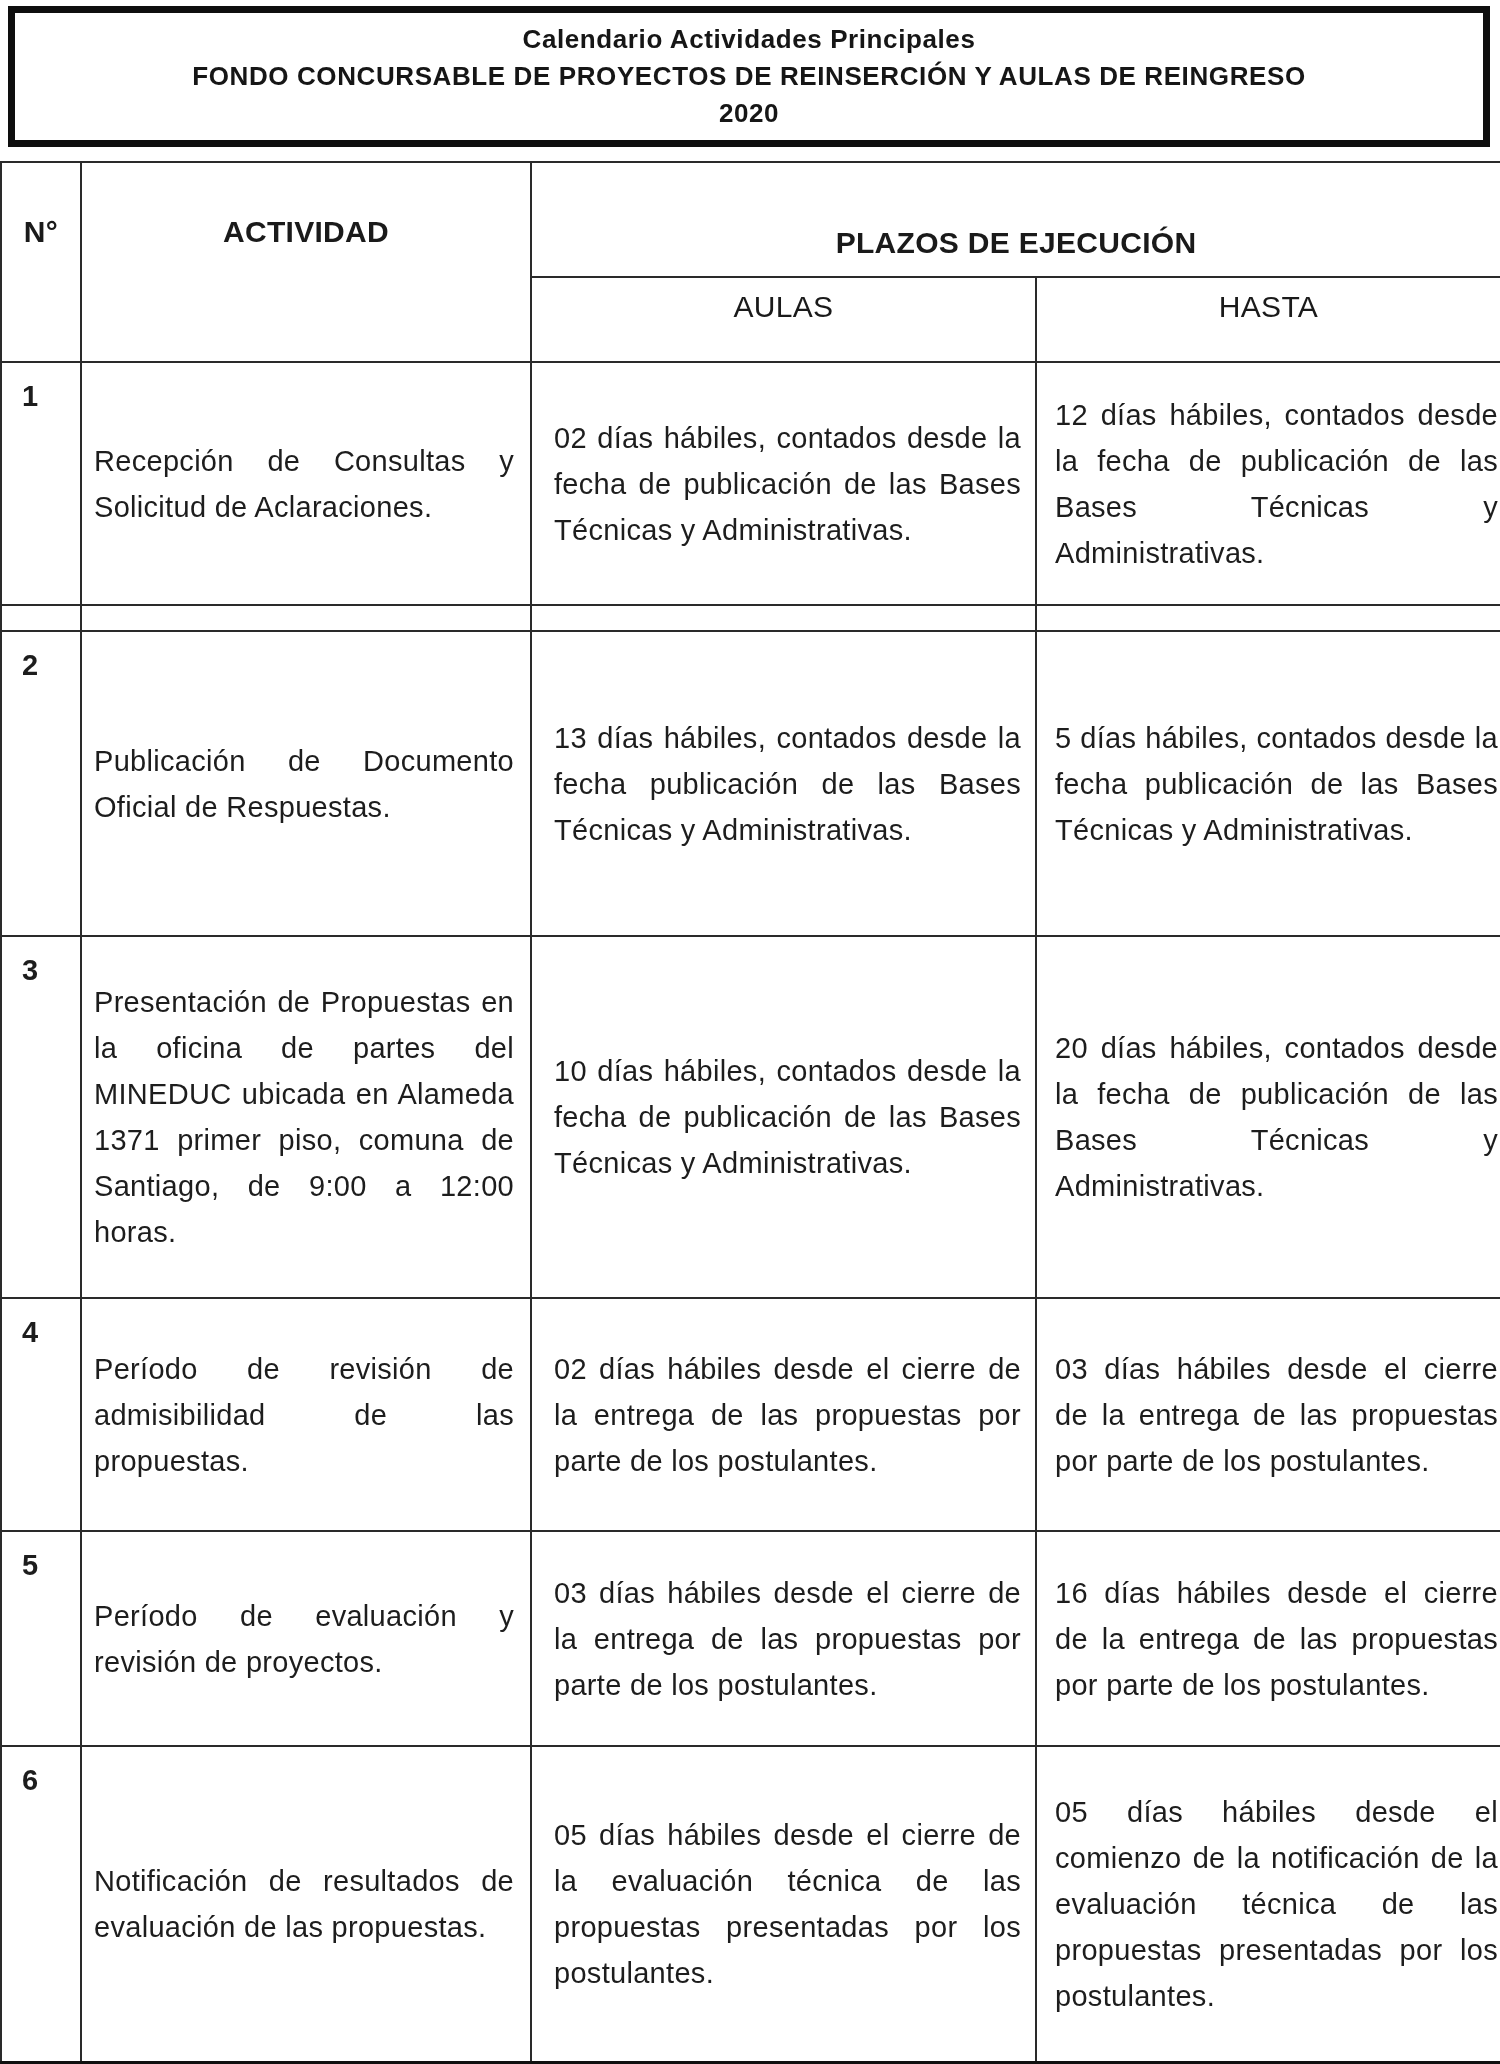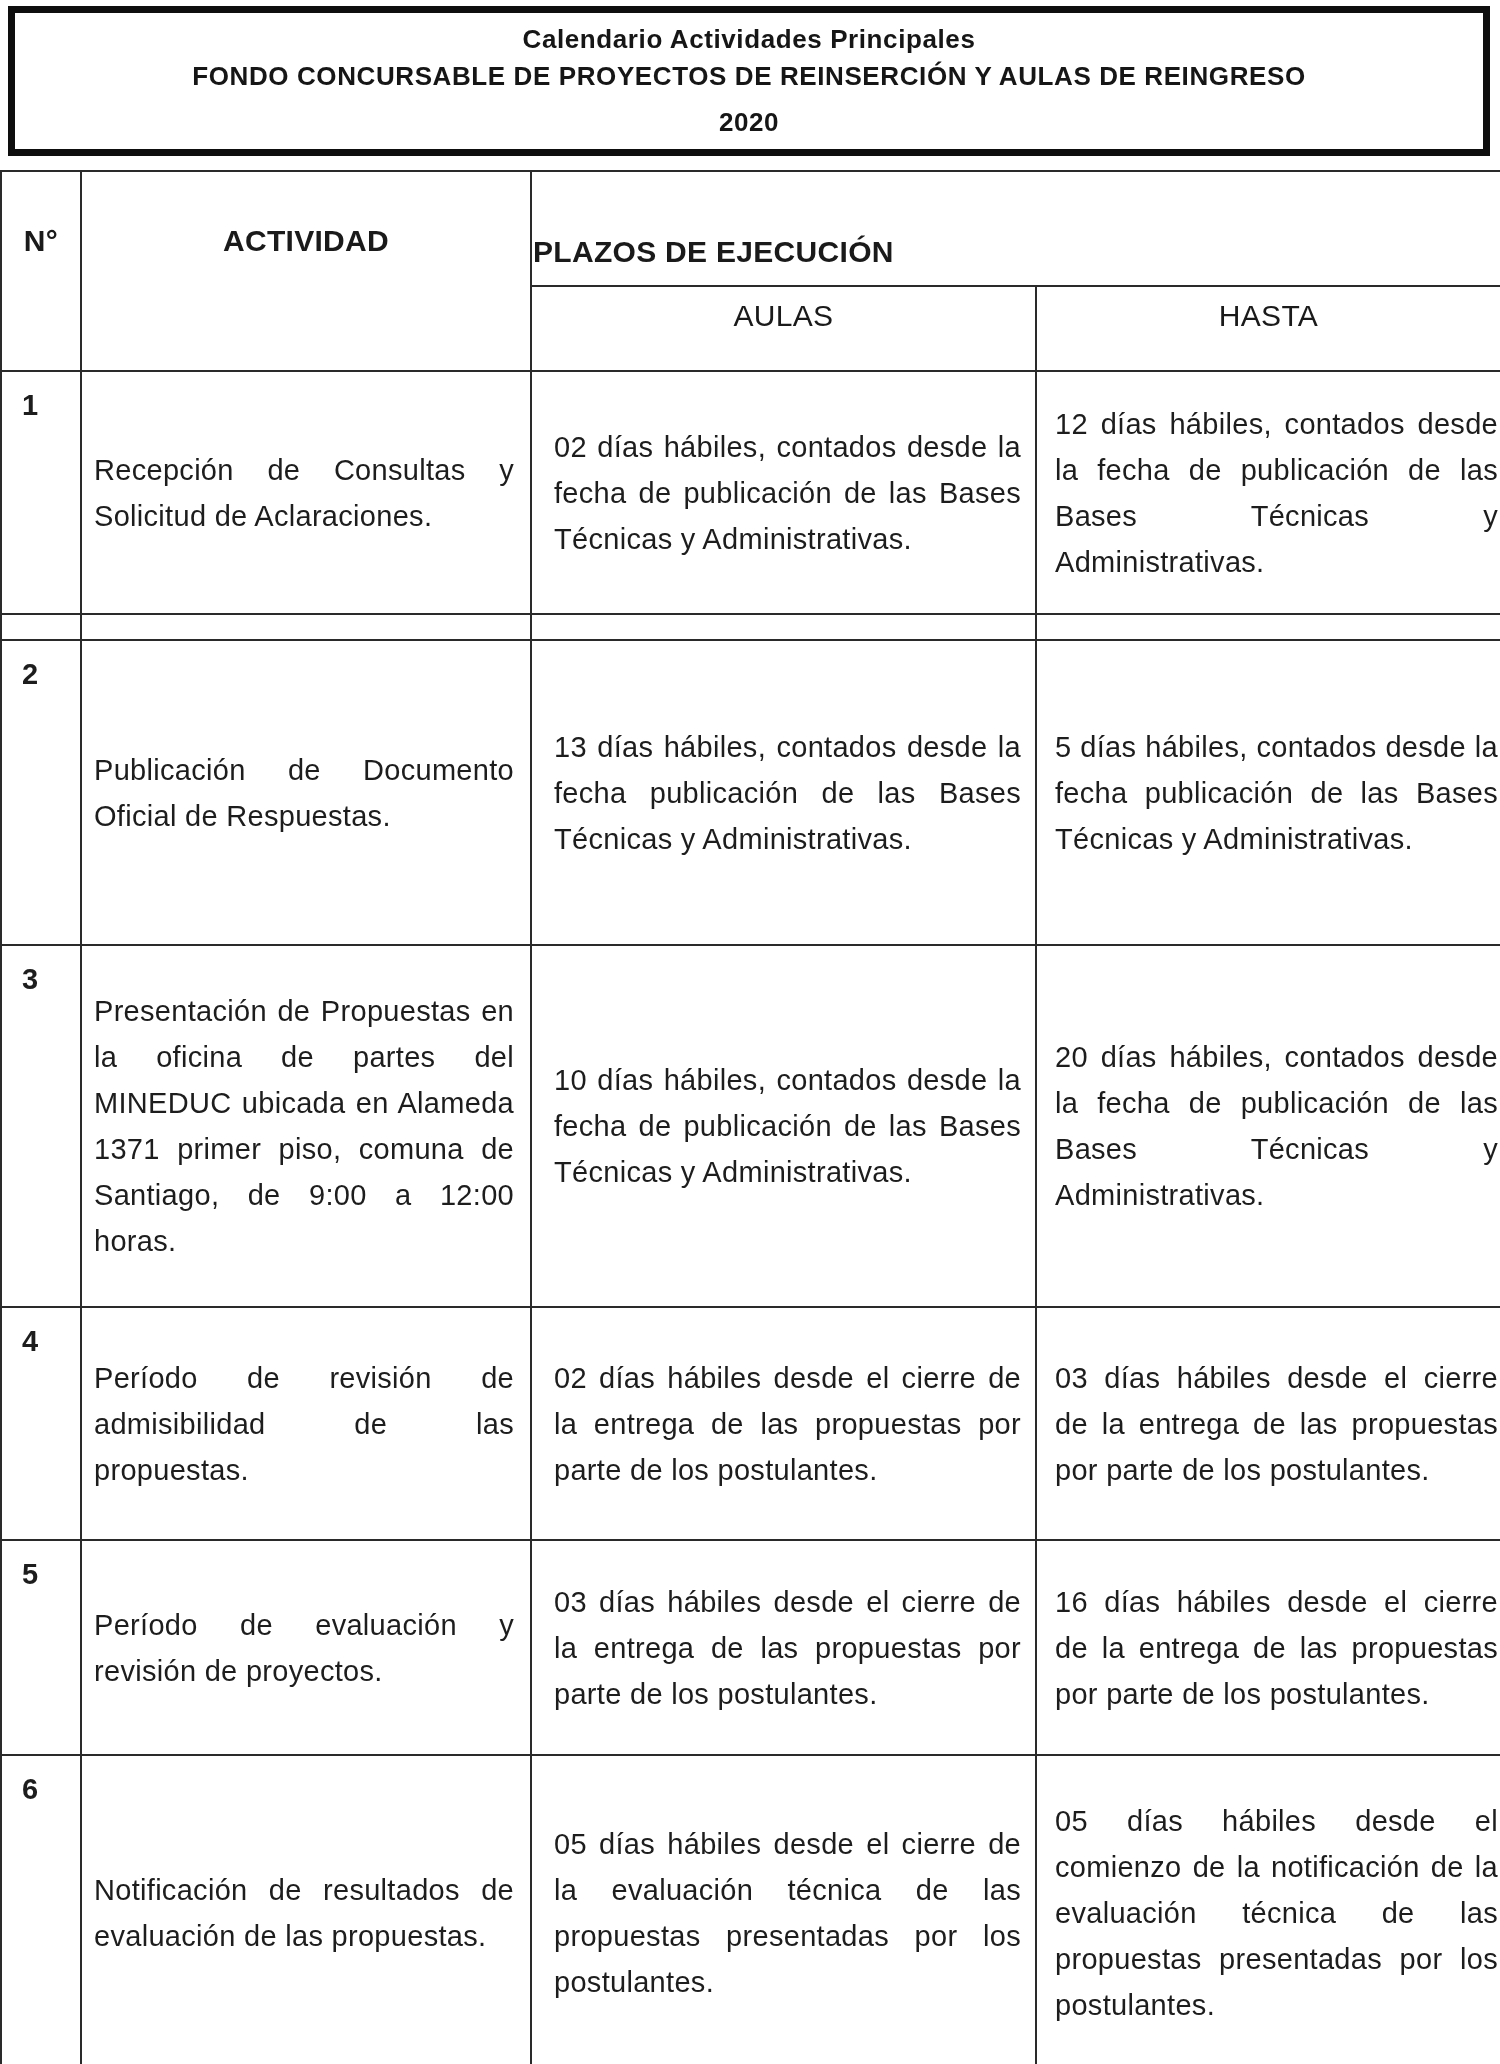--- a/index.html
+++ b/index.html
@@ -17,21 +17,21 @@
     text-align:center;
     padding:8px 12px 8px 12px;
   }
   .title-line{
     font-weight:bold;
     font-size:26px;
     line-height:37px;
     letter-spacing:0.6px;
     color:#161616;
   }
-  .title-year{margin-top:9px;}
+  .title-year{}
   
   table.schedule{
     border-collapse:collapse;
     table-layout:fixed;
     width:1500px;
     margin-top:14px;
   }
   .schedule td,.schedule th{
     border:2px solid #2a2a2a;
     font-size:29px;
@@ -45,21 +45,21 @@
     color:#1a1a1a;
   }
   .h-num,.h-act{
     vertical-align:top;
     padding-top:46px;
     text-align:center;
     font-weight:bold;
   }
   .h-plazos{
     border-bottom-style:hidden;
-    text-align:left;
+    text-align:center;
     vertical-align:bottom;
     padding-bottom:10px;
     font-weight:bold;
     letter-spacing:1px;
   }
   .h-sub{
     border-top:none;
     text-align:center;
     vertical-align:top;
     padding-top:6px;

